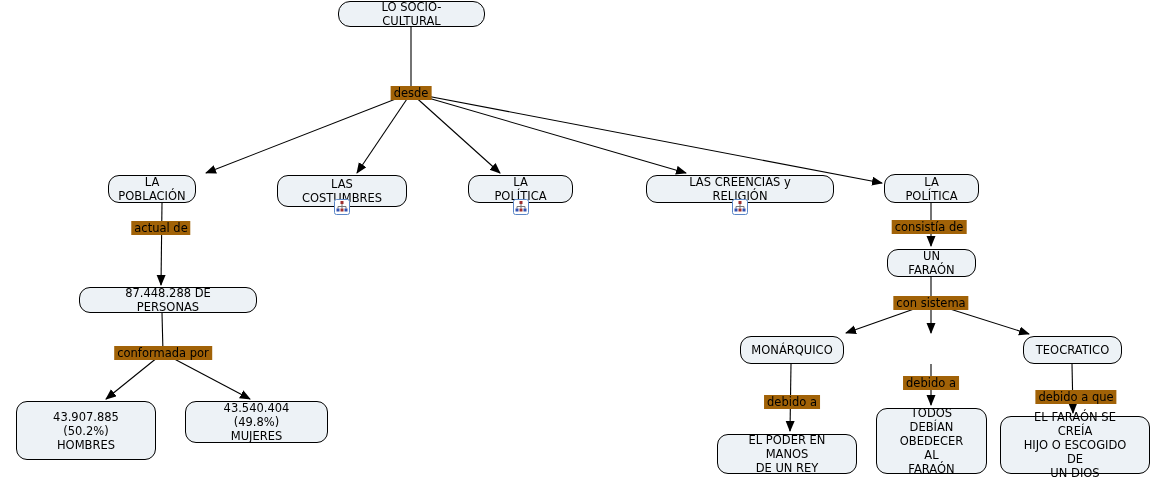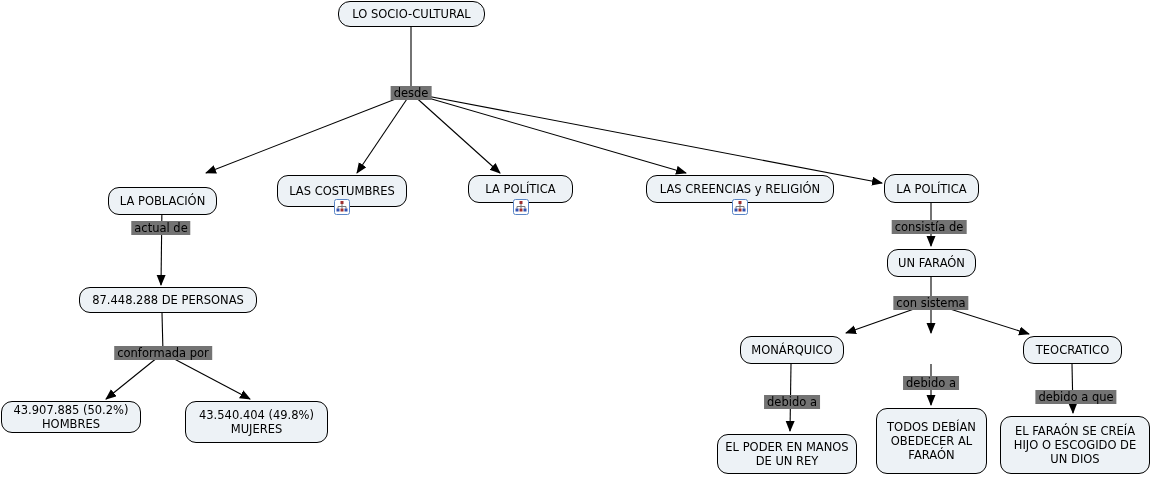--- a/index.html
+++ b/index.html
@@ -19,31 +19,31 @@
   .node {
     position: absolute;
     box-sizing: border-box;
     background: #edf2f6;
     border: 1px solid #000000;
     border-radius: 11px;
     display: flex;
     flex-direction: column;
     align-items: center;
     justify-content: center;
-    text-align: left;
+    text-align: center;
     font-size: 11.5px;
     line-height: 14px;
     color: #000000;
     z-index: 2;
-    padding: 1px 4px;
+    padding: 1px 18px;
   }
   .link-label {
     position: absolute;
     transform: translate(-50%, -50%);
-    background: #737373;
+    background: #a16207;
     padding: 0 3px;
     font-size: 11.5px;
     line-height: 14px;
     color: #000000;
     white-space: nowrap;
     z-index: 1;
   }
   .resource-icon {
     position: absolute;
     width: 16px;
@@ -90,21 +90,21 @@
   <div class="link-label" style="left:929px;top:227px">consistía de</div>
   <div class="link-label" style="left:931px;top:303px">con sistema</div>
   <div class="link-label" style="left:792px;top:402px">debido a</div>
   <div class="link-label" style="left:931px;top:383px">debido a</div>
   <div class="link-label" style="left:1076px;top:397px">debido a que</div>
 
   <div class="node" style="left:338px;top:1px;width:147px;height:26px;border-radius:12px">
     <span>LO SOCIO-CULTURAL</span>
   </div>
 
-  <div class="node" style="left:108px;top:187px;width:109px;height:28px">
+  <div class="node" style="left:108px;top:175px;width:88px;height:28px">
     <span>LA POBLACIÓN</span>
   </div>
 
   <div class="node" style="left:277px;top:175px;width:130px;height:32px">
     <span>LAS COSTUMBRES</span>
   </div>
 
   <div class="node" style="left:468px;top:175px;width:105px;height:28px">
     <span>LA POLÍTICA</span>
   </div>
@@ -114,21 +114,21 @@
   </div>
 
   <div class="node" style="left:884px;top:174px;width:95px;height:29px">
     <span>LA POLÍTICA</span>
   </div>
 
   <div class="node" style="left:79px;top:287px;width:178px;height:26px">
     <span>87.448.288 DE PERSONAS</span>
   </div>
 
-  <div class="node" style="left:1px;top:401px;width:140px;height:32px">
+  <div class="node" style="left:16px;top:401px;width:140px;height:59px">
     <span>43.907.885 (50.2%)</span>
     <span>HOMBRES</span>
   </div>
 
   <div class="node" style="left:185px;top:401px;width:143px;height:42px">
     <span>43.540.404 (49.8%)</span>
     <span>MUJERES</span>
   </div>
 
   <div class="node" style="left:887px;top:249px;width:89px;height:28px">

